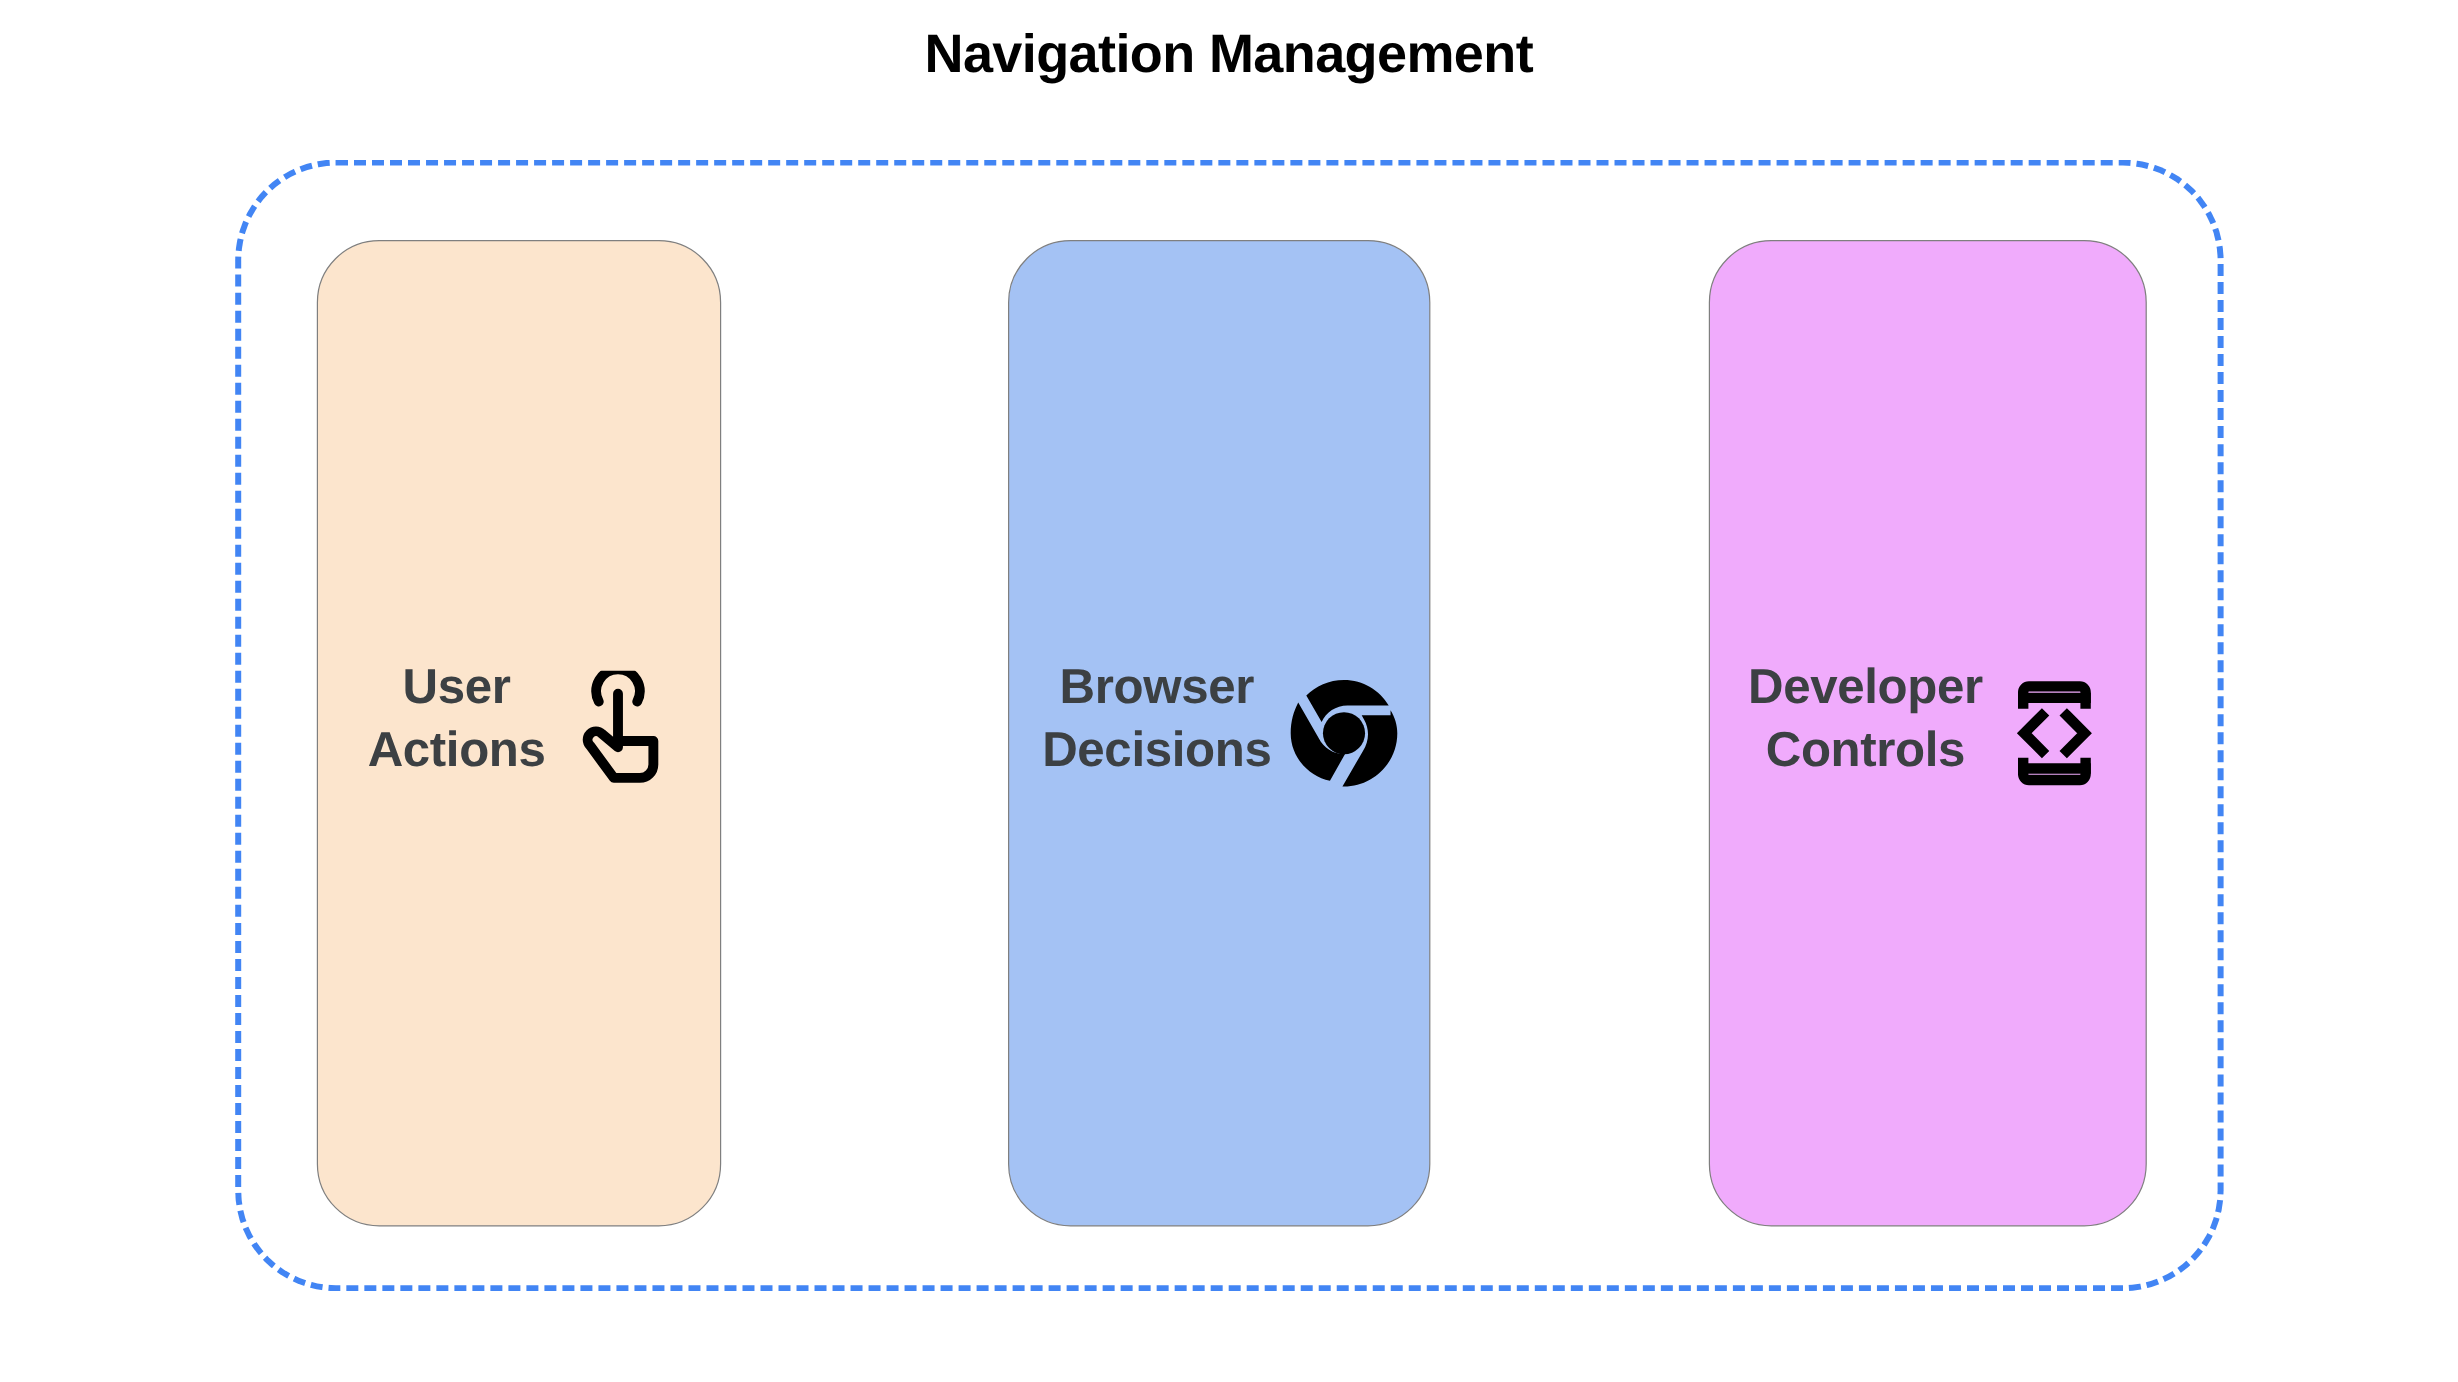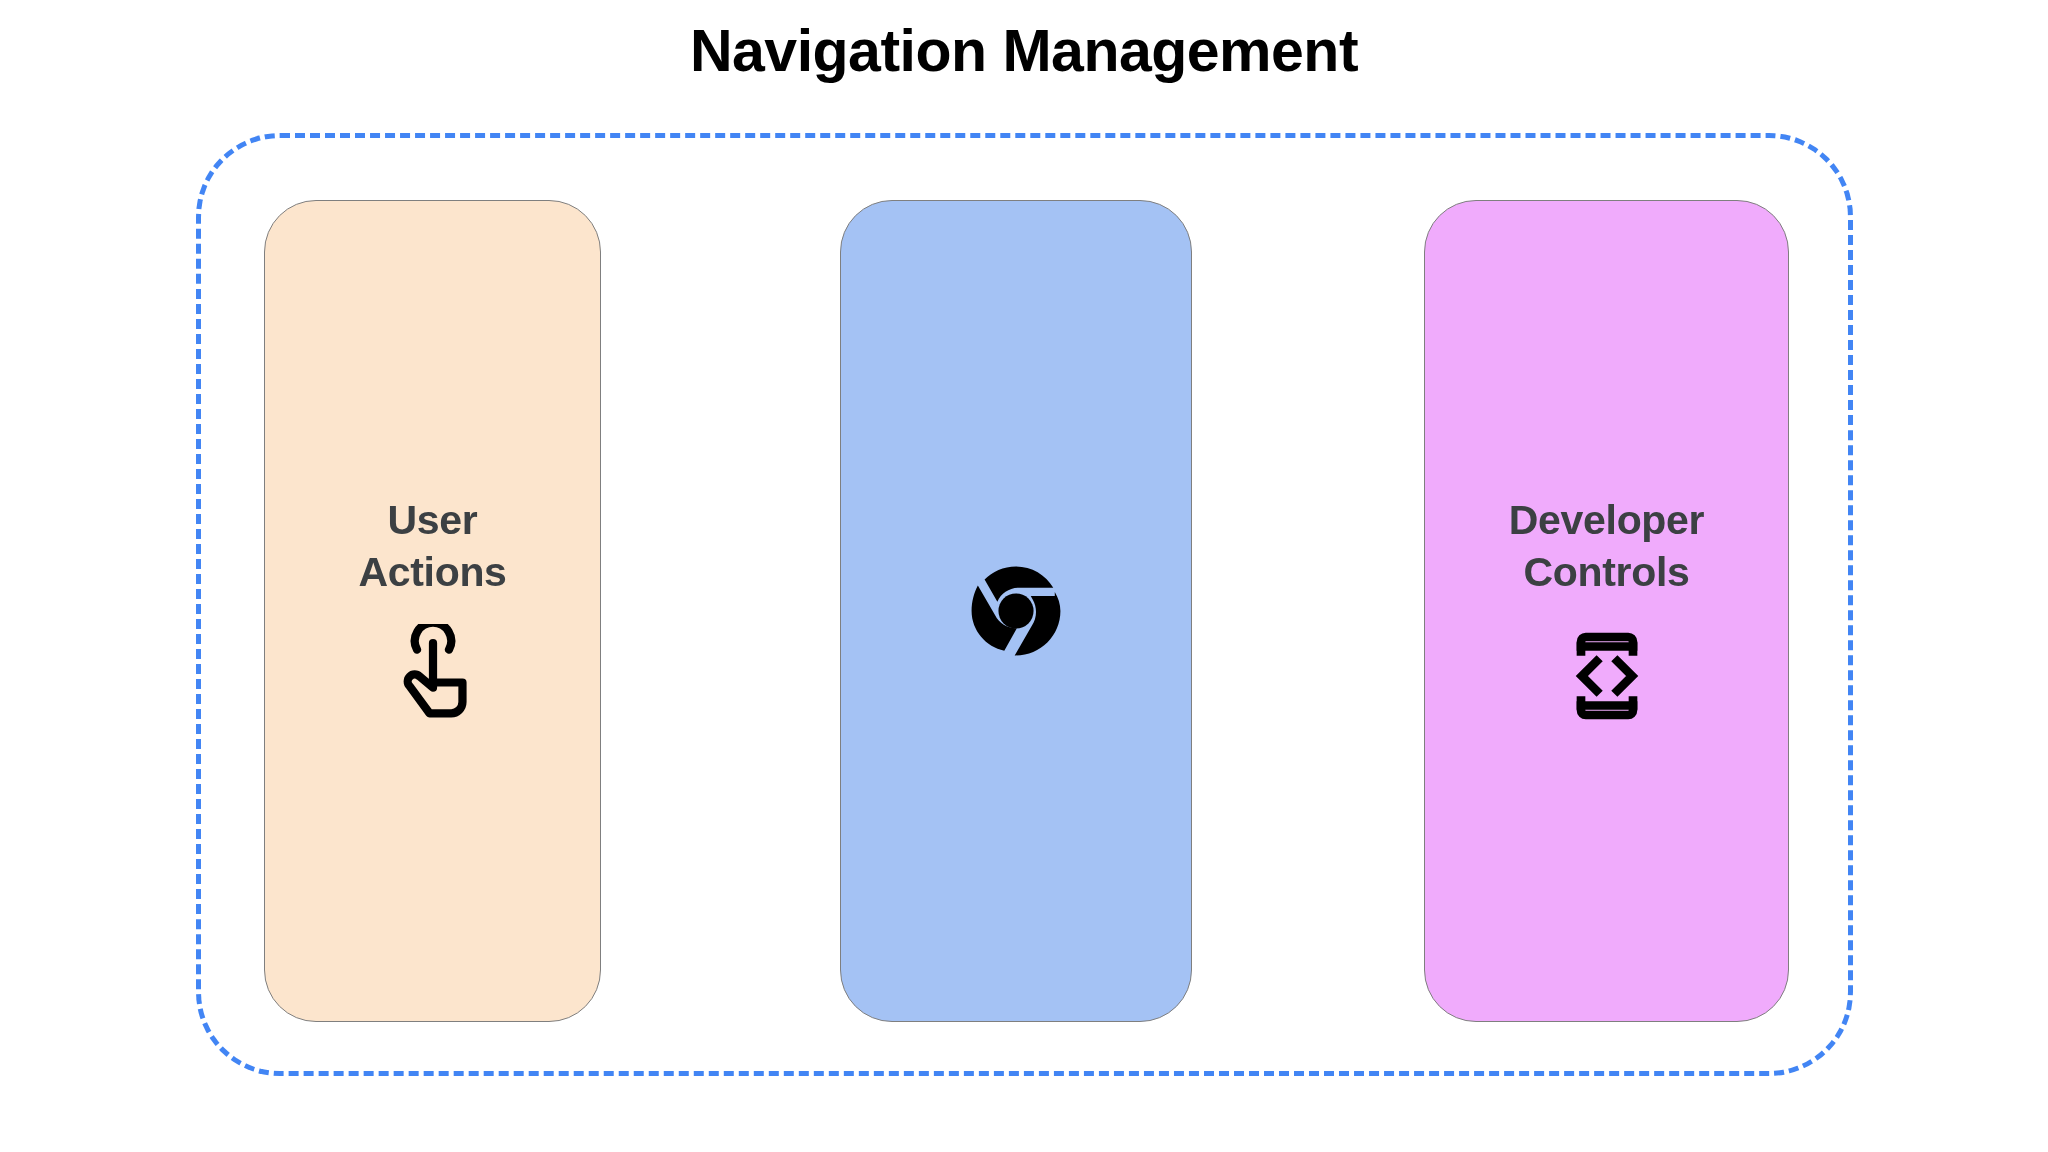--- a/index.html
+++ b/index.html
@@ -23,21 +23,21 @@
     background: #ffffff;
   }
 
   
   .page-title {
     position: absolute;
     left: 0;
     top: 22px;
     width: 2048px;
     text-align: center;
-    font-size: 59px;
+    font-size: 45px;
     font-weight: bold;
     color: #000000;
     letter-spacing: -0.5px;
     line-height: 1.0;
     white-space: nowrap;
   }
 
   
   .group-container {
     position: absolute;
@@ -61,21 +61,21 @@
   }
 
   .card {
     position: absolute;
     top: 0;
     height: 822px;
     box-sizing: border-box;
     border: 1.5px solid #7f7f7f;
     border-radius: 52px;
     display: flex;
-    flex-direction: column;
+    flex-direction: row;
     align-items: center;
     justify-content: center;
   }
 
   .card-1 { left: 68px;   width: 337px; background: #FCE5CD; }
   .card-2 { left: 644px;  width: 352px; background: #A4C2F4; }
   .card-3 { left: 1228px; width: 365px; background: #f0abfc; }
 
   .card-label {
     font-size: 41px;
@@ -117,20 +117,22 @@
 
           <path d="M8.3 5.9a4.2 4.2 0 1 1 7.4 0"></path>
 
           <path d="M12 4.4 v10.3 l-3.1 -2.6 a1.6 1.6 0 0 0 -2.25 2.3
                    L11.2 20.6 h5.0 a2.6 2.6 0 0 0 2.6 -2.6 v-4.5 h-6.8"></path>
         </svg>
       </div>
     </div>
 
     <div class="card card-2">
+      <div class="card-label">Browser
+Decisions</div>
       <div class="card-icon">
         <svg width="104" height="104" viewBox="0 0 48 48" fill="#000000">
 
           <path d="M24 3.5c7.3 0 13.7 3.9 17.2 9.8H25.3c-4.4 0-8.2 2.6-9.9 6.4
                    l-5.9-10.2C13.1 5.9 18.2 3.5 24 3.5z"></path>
           <path d="M6.4 12.2l7.9 13.7c1.9 3.8 5.8 6.2 10.1 6.1l-5.8 10.3
                    C10.2 40.6 3.5 33 3.5 24c0-4.4 1.1-8.4 2.9-11.8z"></path>
           <path d="M41.9 15.2c1.6 2.6 2.6 5.6 2.6 8.8 0 11.3-9.2 20.5-20.5 20.5
                    -.2 0-.4 0-.6 0l7.9-13.7c2.4-3.6 2.6-8.3.4-12.1
                    l-.9-1.6h11.1z"></path>

